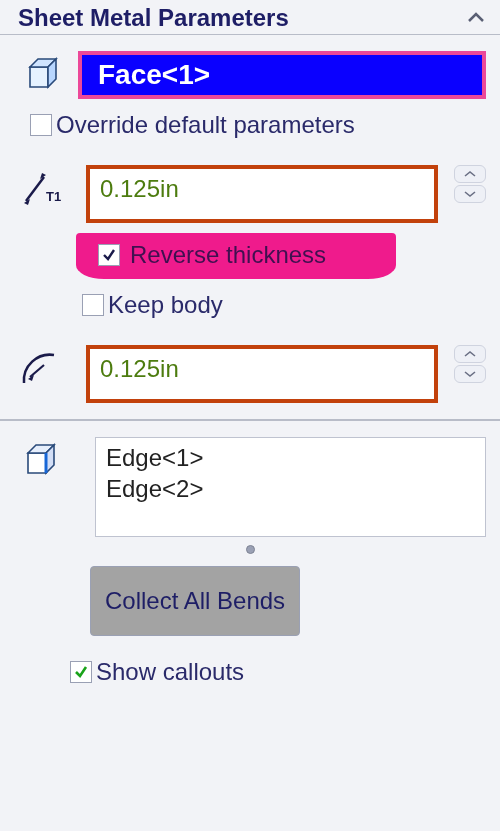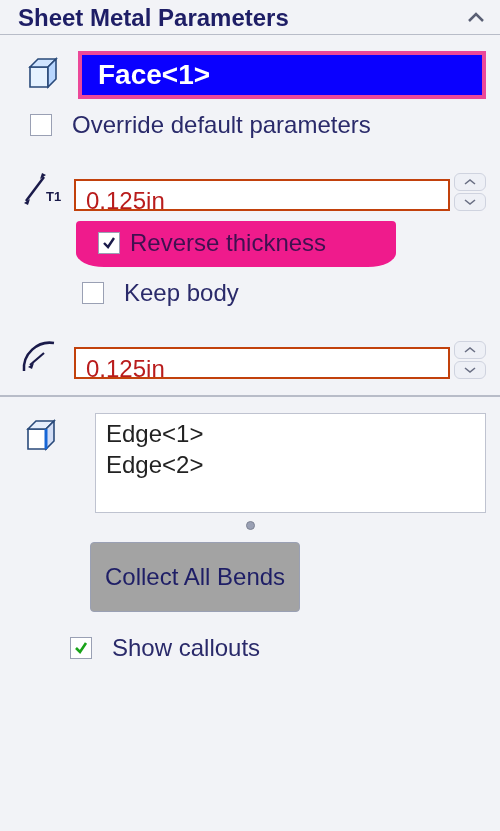--- a/index.html
+++ b/index.html
@@ -61,50 +61,50 @@
     border: 1px solid #bfc3d0;
     font-size: 24px;
     line-height: 1.35;
     min-height: 100px;
     padding: 4px 10px;
     margin-left: 17px;
   }
   .checkbox-row {
     display: flex;
     align-items: center;
-    gap: 20px;
+    gap: 4px;
     padding: 6px 14px 6px 30px;
     font-size: 24px;
     color: #2a2a6a;
   }
   .cb {
     width: 22px; height: 22px;
     background: #fff;
     border: 1px solid #9aa0b4;
     display: inline-flex;
     align-items: center;
     justify-content: center;
     flex-shrink: 0;
   }
   .cb.checked-green svg { stroke: #1aa31a; }
   .cb.checked-dark svg { stroke: #1a1a4a; }
   .input-row {
     display: flex;
-    align-items: flex-end;
-    gap: 4px;
+    align-items: flex-start;
+    gap: 16px;
     padding: 6px 14px 6px 14px;
   }
   .num-input {
     flex: 1;
     background: #fff;
-    border: 2px solid #c2410c;
-    color: #b91c1c;
+    border: 4px solid #c2410c;
+    color: #4d7c0f;
     font-size: 24px;
     padding: 6px 10px;
-    height: 32px;
+    height: 58px;
   }
   .spinner {
     width: 32px;
     display: flex;
     flex-direction: column;
     justify-content: center;
     gap: 2px;
   }
   .spin-btn {
     height: 18px;

